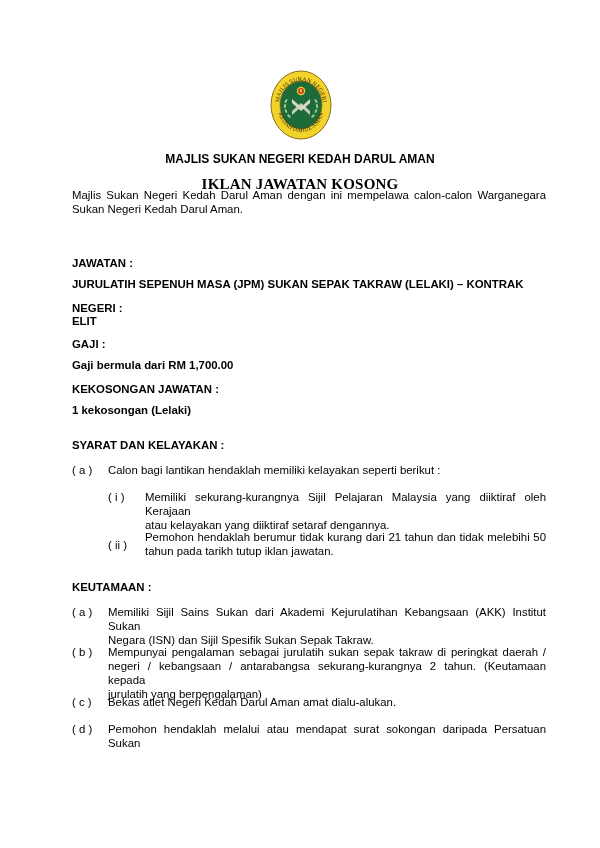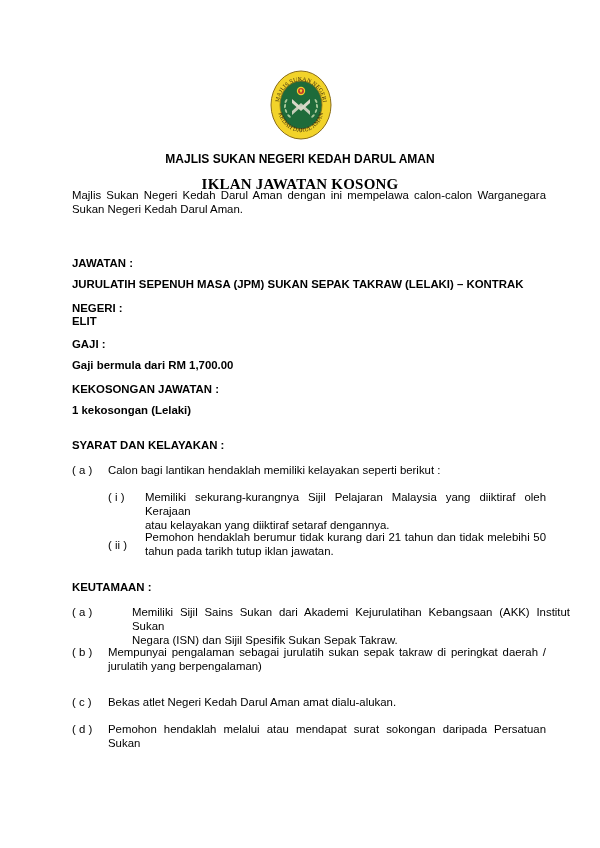--- a/index.html
+++ b/index.html
@@ -141,28 +141,29 @@
 
   <div class="abs marker" style="left:108px; top:538px;">( ii )</div>
   <div class="abs item-text" style="left:145px; width:401px; top:530px;">
     <span class="l1">Pemohon hendaklah berumur tidak kurang dari 21 tahun dan tidak melebihi 50</span>
     <span class="l2">tahun pada tarikh tutup iklan jawatan.</span>
   </div>
 
   <div class="abs heading" style="top:580px;">KEUTAMAAN :</div>
 
   <div class="abs marker" style="left:72px; top:605px;">( a )</div>
-  <div class="abs item-text" style="left:108px; width:438px; top:605px;margin-left:24px;">
+  <div class="abs item-text" style="left:108px; width:438px; top:605px;">
     <span class="l1">Memiliki Sijil Sains Sukan dari Akademi Kejurulatihan Kebangsaan (AKK) Institut Sukan</span>
     <span class="l2">Negara (ISN) dan Sijil Spesifik Sukan Sepak Takraw.</span>
   </div>
 
   <div class="abs marker" style="left:72px; top:645px;">( b )</div>
   <div class="abs item-text" style="left:108px; width:438px; top:645px;">
     <span class="l1">Mempunyai pengalaman sebagai jurulatih sukan sepak takraw di peringkat daerah /</span>
+    <span class="l1">negeri / kebangsaan / antarabangsa sekurang-kurangnya 2 tahun. (Keutamaan kepada</span>
     <span class="l2">jurulatih yang berpengalaman)</span>
   </div>
 
   <div class="abs marker" style="left:72px; top:695px;">( c )</div>
   <div class="abs item-text" style="left:108px; width:438px; top:695px;">
     <span class="l2">Bekas atlet Negeri Kedah Darul Aman amat dialu-alukan.</span>
   </div>
 
   <div class="abs marker" style="left:72px; top:722px;">( d )</div>
   <div class="abs item-text" style="left:108px; width:438px; top:722px;">

